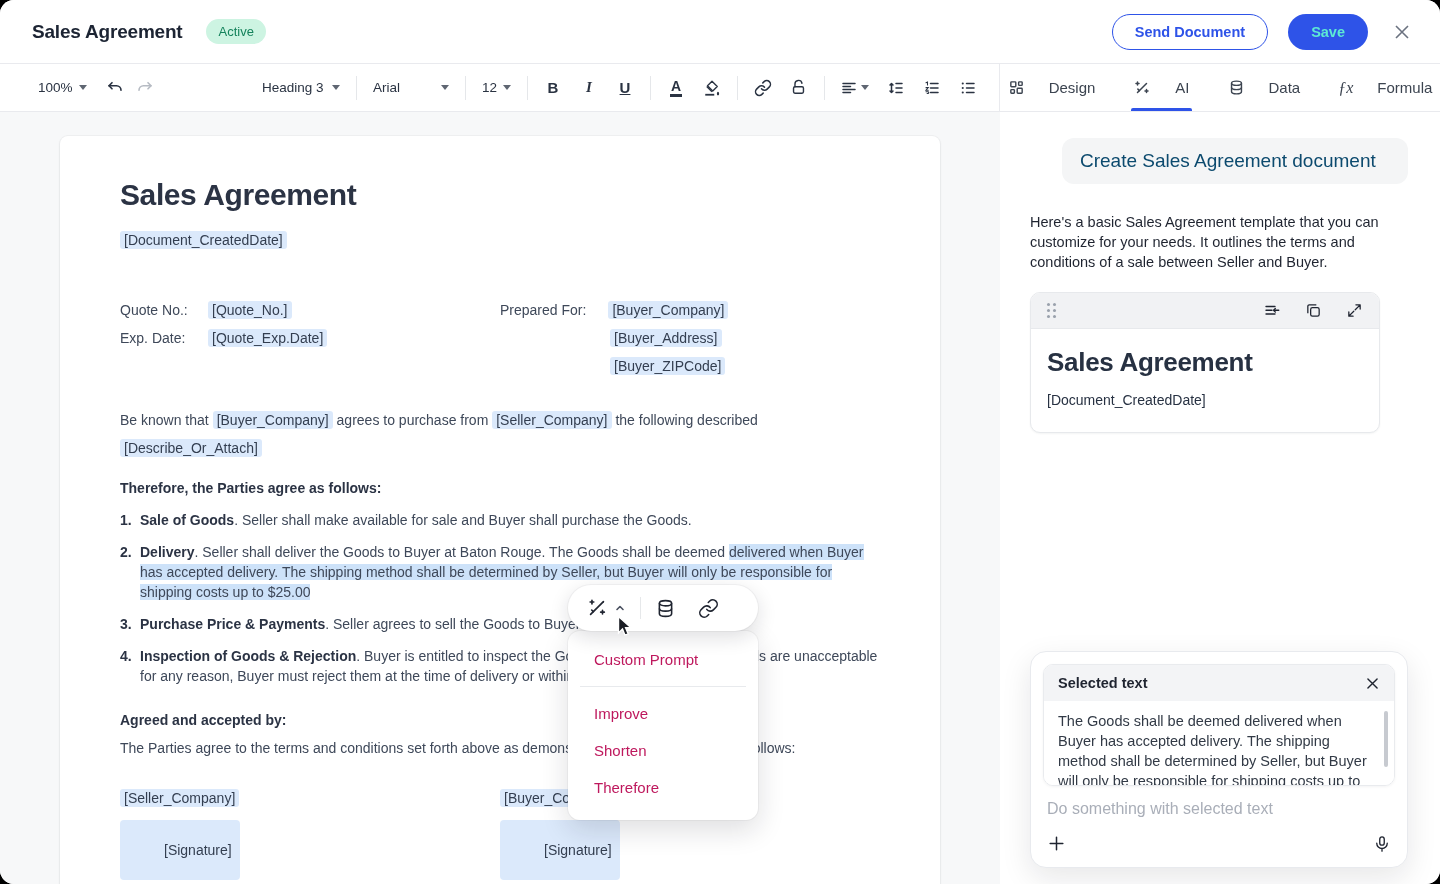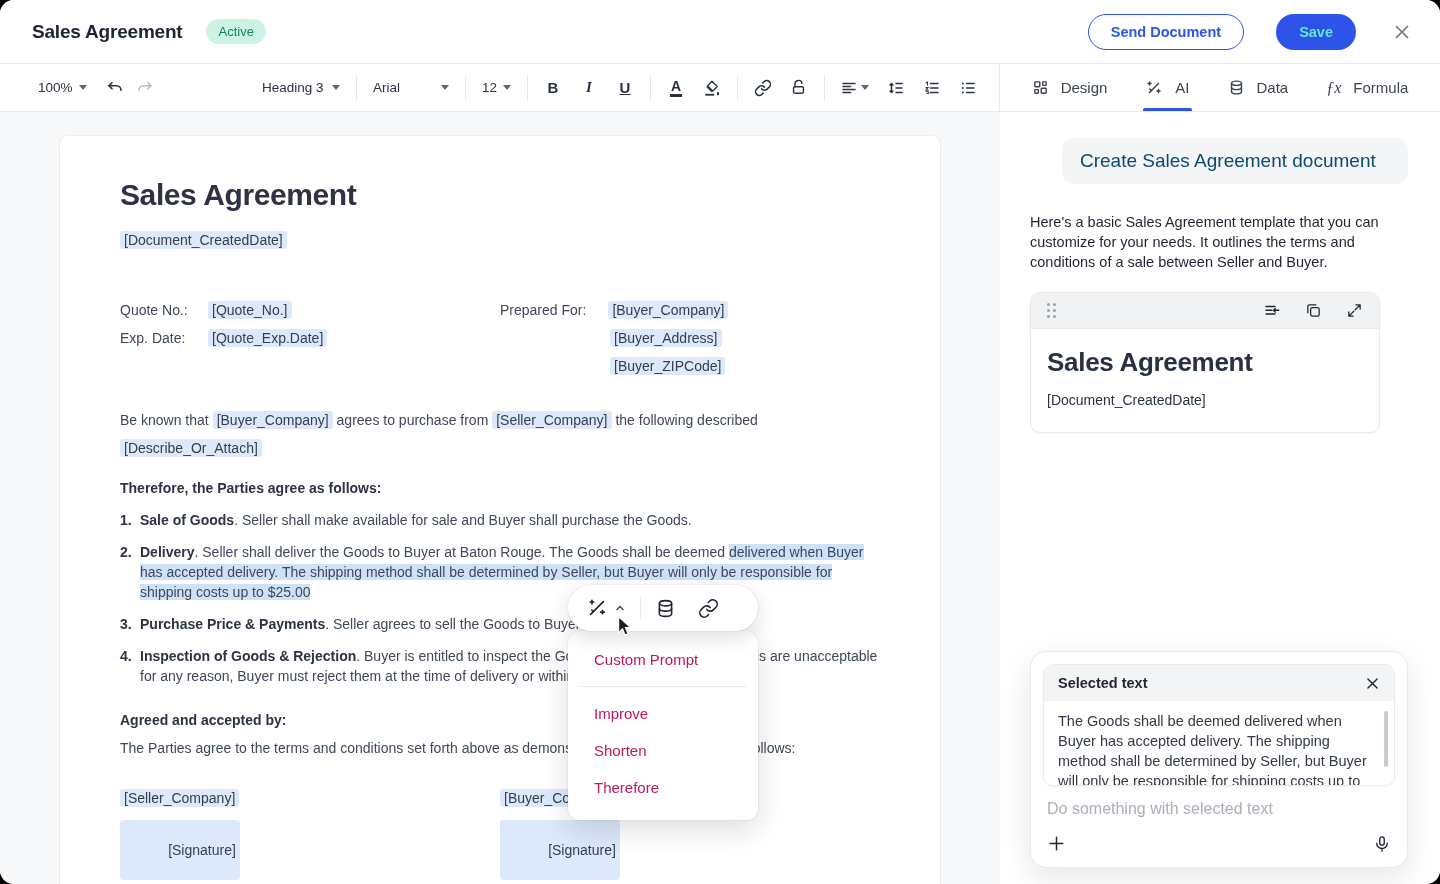--- a/index.html
+++ b/index.html
@@ -3,21 +3,21 @@
 <meta charset="utf-8">
 <style>
   * { margin:0; padding:0; box-sizing:border-box; }
   html,body { width:1440px; height:884px; background:#000; font-family:"Liberation Sans","DejaVu Sans",sans-serif; }
   .window { position:relative; width:1440px; height:884px; border-radius:14px; overflow:hidden; background:#fff; }
 
   
   .topbar { height:64px; display:flex; align-items:center; padding:0 24px 0 32px; background:#fff; border-bottom:1px solid #e9eaee; }
   .doc-title { font-size:19px; font-weight:700; color:#1c2433; letter-spacing:-0.2px; }
   .status-badge { margin-left:24px; background:#cdf4e2; color:#15835c; font-size:13px; padding:5px 12px; border-radius:14px; }
-  .topbar-right { margin-left:auto; display:flex; align-items:center; gap:32px; }
+  .topbar-right { margin-left:auto; display:flex; align-items:center; gap:20px; }
   .btn { font-size:14.5px; font-weight:700; border-radius:20px; padding:9px 22px; cursor:pointer; border:1px solid transparent; background:none; font-family:inherit; }
   .btn-outline { color:#2e53e8; border-color:#2e53e8; background:#fff; }
   .btn-primary { color:#5eead4; background:#2e53e8; }
   .close-x { width:28px; height:28px; display:flex; align-items:center; justify-content:center; color:#6b7280; cursor:pointer; }
 
   
   .toolrow { height:48px; display:flex; border-bottom:1px solid #e9eaee; background:#fff; }
   .toolbar { width:1000px; display:flex; align-items:center; padding:0 16px 0 32px; border-right:1px solid #e9eaee; color:#2a3342; }
   .tb-group { display:flex; align-items:center; gap:6px; }
   .tb-divider { width:1px; height:24px; background:#e5e7ea; margin:0 10px; }
@@ -25,21 +25,21 @@
   .caret { width:0; height:0; border-left:4px solid transparent; border-right:4px solid transparent; border-top:5px solid #5f6672; display:inline-block; }
   .tb-icon { width:30px; height:30px; display:flex; align-items:center; justify-content:center; border-radius:4px; cursor:pointer; color:#2a3342; }
   .tb-icon.disabled { color:#b6bbc3; cursor:default; }
   .tb-letter { font-size:15px; font-weight:700; }
   .tb-letter.italic { font-style:italic; font-family:"Liberation Serif",serif; }
   .tb-letter.underl { text-decoration:underline; }
   .color-a { font-size:14px; font-weight:700; border-bottom:3px solid #2a3342; line-height:15px; padding:0 1px; }
 
   
   .panel-tabs { flex:1; display:flex; align-items:stretch; justify-content:center; gap:38px; }
-  .ptab { display:flex; align-items:center; gap:12px; font-size:15px; color:#3c4450; cursor:pointer; position:relative; }
+  .ptab { display:flex; align-items:center; gap:24px; font-size:15px; color:#3c4450; cursor:pointer; position:relative; }
   .ptab.active::after { content:""; position:absolute; left:-2px; right:-2px; bottom:0; height:3px; background:#2e53e8; border-radius:2px 2px 0 0; }
   .ptab .fx { font-style:italic; font-family:"Liberation Serif",serif; font-size:16px; }
 
   
   .main { display:flex; height:772px; }
   .canvas { position:relative; width:1000px; background:#f7f8f9; overflow:hidden; }
   .page { position:absolute; left:60px; top:24px; width:880px; height:900px; background:#fff; border-radius:8px; box-shadow:0 1px 3px rgba(25,32,45,.08),0 0 0 1px rgba(25,32,45,.03); padding:40px 60px; }
 
   .doc { color:#3e4859; font-size:14px; }
   .doc h1 { font-size:30px; font-weight:700; color:#2b3344; letter-spacing:-0.4px; line-height:38px; }
@@ -56,21 +56,21 @@
   .therefore { margin-top:16px; line-height:20px; }
   ol.clauses { margin-top:12px; list-style:none; }
   ol.clauses li { display:flex; line-height:20px; margin-bottom:12px; }
   ol.clauses .num { width:20px; flex:none; font-weight:700; color:#2b3344; }
   ol.clauses b { color:#2b3344; }
   .agreed { margin-top:24px; line-height:20px; }
   .parties { margin-top:8px; line-height:20px; }
   .sig-grid { position:relative; margin-top:32px; }
   .sig-col { position:absolute; top:0; left:0; width:360px; }
   .sig-col.right { left:380px; }
-  .sig-box { margin-top:14px; width:120px; height:60px; background:#dbe9fb; border-radius:4px; display:flex; align-items:center; justify-content:center; color:#333e50;padding-left:44px; }
+  .sig-box { margin-top:14px; width:120px; height:60px; background:#dbe9fb; border-radius:4px; display:flex; align-items:center; justify-content:flex-start; color:#333e50;padding-left:44px; }
   .sig-date { margin-top:14px; }
   .sig-grid { height:170px; }
 
   
   .float-bar { position:absolute; left:568px; top:473px; width:190px; height:46px; background:#fff; border-radius:23px; box-shadow:0 6px 20px rgba(20,24,34,.14),0 0 0 1px rgba(20,24,34,.04); display:flex; align-items:center; padding:0 18px; z-index:5; color:#1f2430; }
   .float-bar .chev-up { margin-left:6px; color:#4a5160; }
   .float-bar .fdiv { width:1px; height:22px; background:#e6e8ea; margin:0 14px; }
   .float-bar .fic { display:flex; align-items:center; justify-content:center; cursor:pointer; }
   .ctx-menu { position:absolute; left:568px; top:519px; width:190px; background:#fff; border-radius:12px; box-shadow:0 10px 28px rgba(20,24,34,.14),0 0 0 1px rgba(20,24,34,.04); padding:10px 0 14px; z-index:4; }
   .ctx-item { font-size:15px; color:#be185d; padding:10px 26px; cursor:pointer; }

